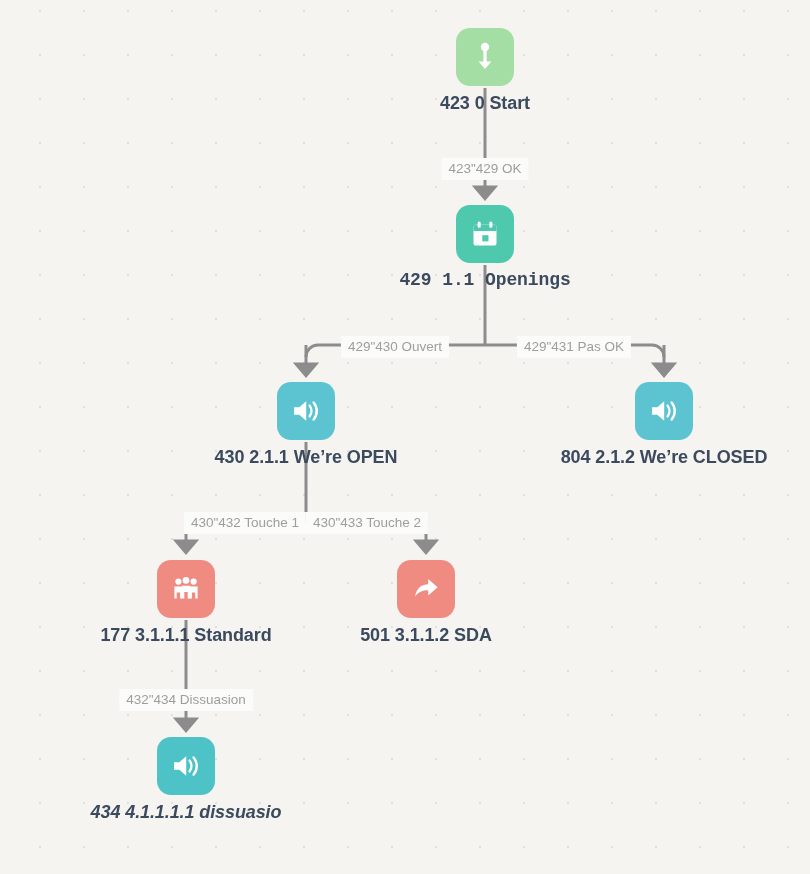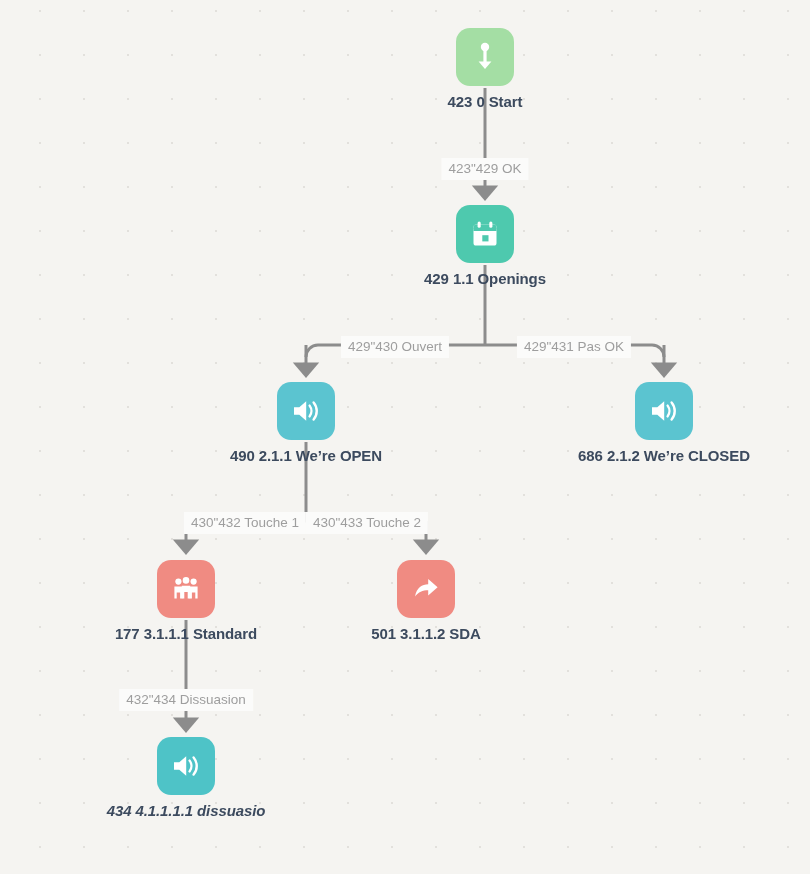--- a/index.html
+++ b/index.html
@@ -44,21 +44,21 @@
     align-items: center;
     justify-content: center;
     box-sizing: border-box;
   }
   .node svg { display: block; }
 
   .node-label {
     position: absolute;
     white-space: nowrap;
     font-family: "Liberation Sans", sans-serif;
-    font-size: 15px;
+    font-size: 18px;
     font-weight: bold;
     color: #3c4a5e;
     letter-spacing: -0.1px;
     transform: translateX(-50%);
   }
 
   
   .edge-label {
     position: absolute;
     background: #fbfbfa;
@@ -124,43 +124,43 @@
       <svg width="30" height="30" viewBox="0 0 30 30">
         <rect x="3.5" y="5.5" width="23" height="21" rx="2.6" fill="#ffffff"></rect>
         <rect x="3.5" y="5.5" width="23" height="5.6" rx="2.6" fill="#4ec9ae"></rect>
         <rect x="3.5" y="9" width="23" height="3" fill="#4ec9ae"></rect>
         <rect x="7.6" y="2.4" width="3.1" height="6.4" rx="1.5" fill="#ffffff"></rect>
         <rect x="19.3" y="2.4" width="3.1" height="6.4" rx="1.5" fill="#ffffff"></rect>
         <rect x="12.3" y="16.2" width="6.2" height="6.2" fill="#4ec9ae"></rect>
       </svg>
     </span>
   </div>
-  <div class="node-label" style="left:485px; top:270px;">429 1.1 Openings</div>
+  <div class="node-label" style="left:485px; top:270px;font-family:Liberation Mono, monospace;">429 1.1 Openings</div>
 
   <div class="node" style="left:277px; top:382px; background:#5bc4d0;">
     <span>
       <svg width="30" height="28" viewBox="0 0 30 28">
         <path d="M3,10.2 L8.3,10.2 L15.2,4.2 L15.2,23.8 L8.3,17.8 L3,17.8 Z" fill="#ffffff"></path>
         <path d="M18.6,8.6 A9,9 0 0 1 18.6,19.4" fill="none" stroke="#ffffff" stroke-width="2.4" stroke-linecap="round"></path>
         <path d="M22.6,5.4 A13.4,13.4 0 0 1 22.6,22.6" fill="none" stroke="#ffffff" stroke-width="2.4" stroke-linecap="round"></path>
       </svg>
     </span>
   </div>
-  <div class="node-label" style="left:306px; top:447px;">490 2.1.1 We’re OPEN</div>
+  <div class="node-label" style="left:306px; top:447px;">430 2.1.1 We’re OPEN</div>
 
   <div class="node" style="left:635px; top:382px; background:#5bc4d0;">
     <span>
       <svg width="30" height="28" viewBox="0 0 30 28">
         <path d="M3,10.2 L8.3,10.2 L15.2,4.2 L15.2,23.8 L8.3,17.8 L3,17.8 Z" fill="#ffffff"></path>
         <path d="M18.6,8.6 A9,9 0 0 1 18.6,19.4" fill="none" stroke="#ffffff" stroke-width="2.4" stroke-linecap="round"></path>
         <path d="M22.6,5.4 A13.4,13.4 0 0 1 22.6,22.6" fill="none" stroke="#ffffff" stroke-width="2.4" stroke-linecap="round"></path>
       </svg>
     </span>
   </div>
-  <div class="node-label" style="left:664px; top:447px;">686 2.1.2 We’re CLOSED</div>
+  <div class="node-label" style="left:664px; top:447px;">804 2.1.2 We’re CLOSED</div>
 
   <div class="node" style="left:157px; top:560px; background:#f08b82;">
     <span>
       <svg width="30" height="28" viewBox="0 0 30 28">
         <circle cx="7.4" cy="6.6" r="3.1" fill="#ffffff"></circle>
         <path d="M3.4,11.6 L11.4,11.6 L11.4,23.4 L9.1,23.4 L9.1,17.4 L5.7,17.4 L5.7,23.4 L3.4,23.4 Z" fill="#ffffff"></path>
         <circle cx="15" cy="5.4" r="3.3" fill="#ffffff"></circle>
         <path d="M10.8,10.8 L19.2,10.8 L19.2,23.4 L16.7,23.4 L16.7,17 L13.3,17 L13.3,23.4 L10.8,23.4 Z" fill="#ffffff"></path>
         <circle cx="22.6" cy="6.6" r="3.1" fill="#ffffff"></circle>
         <path d="M18.6,11.6 L26.6,11.6 L26.6,23.4 L24.3,23.4 L24.3,17.4 L20.9,17.4 L20.9,23.4 L18.6,23.4 Z" fill="#ffffff"></path>

